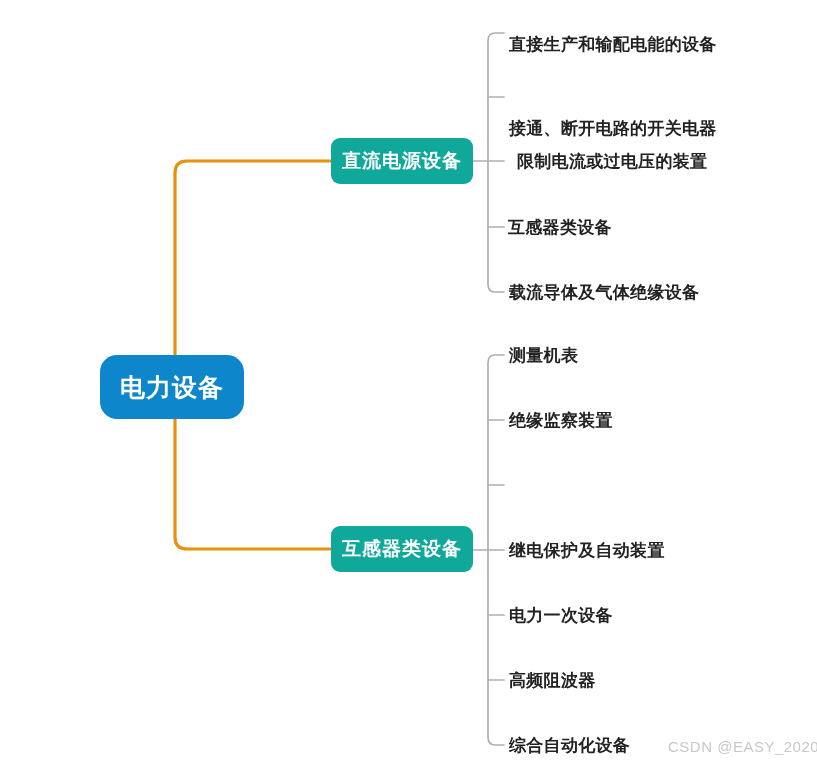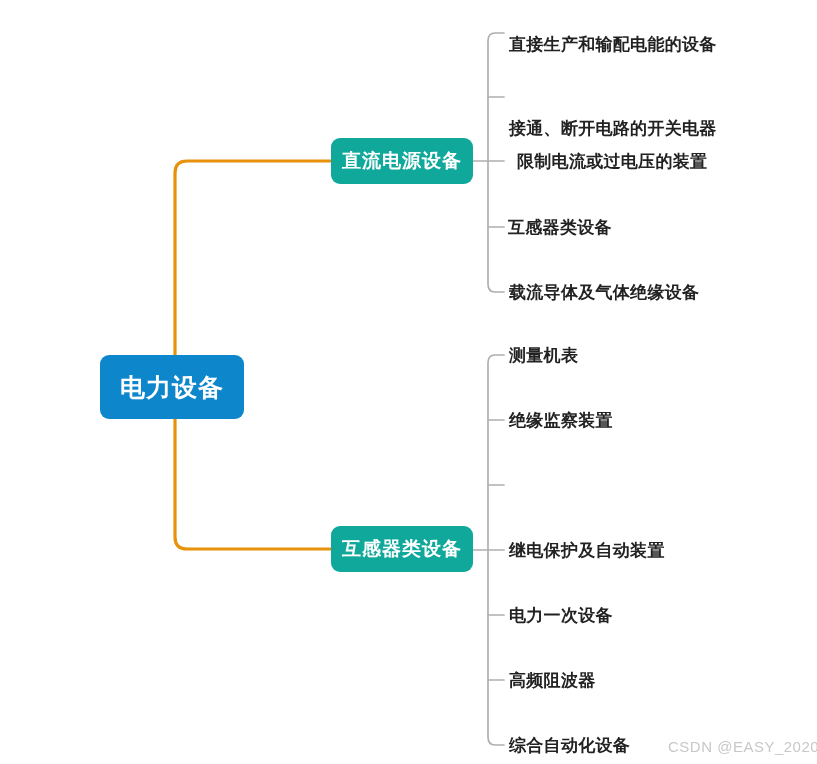--- a/index.html
+++ b/index.html
@@ -31,21 +31,21 @@
     display: flex;
     align-items: center;
     justify-content: center;
     box-sizing: border-box;
     color: #ffffff;
     font-weight: bold;
     letter-spacing: 1px;
     white-space: nowrap;
   }
   .node-root {
-    border-radius: 9px;
+    border-radius: 17px;
     font-size: 25px;
   }
   .node-branch {
     border-radius: 9px;
     font-size: 19px;
   }
   .leaf {
     position: absolute;
     color: #222222;
     font-size: 17px;

